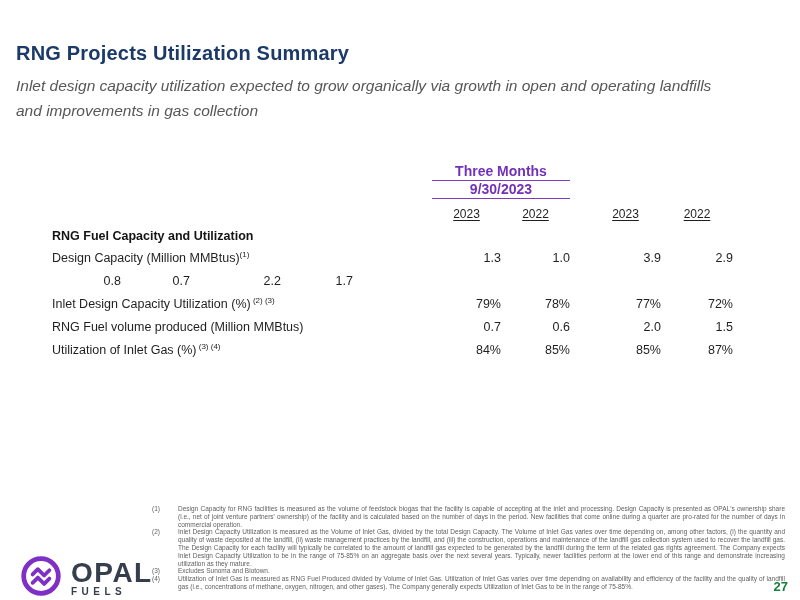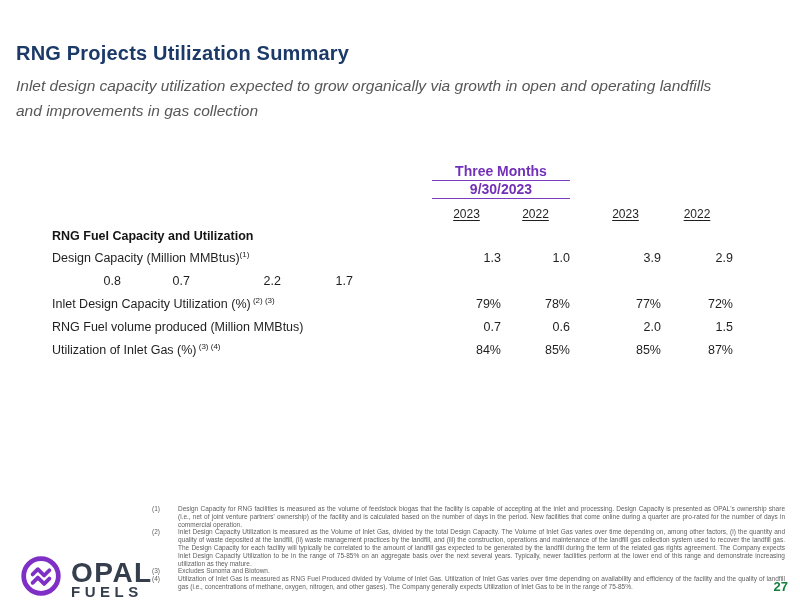--- a/index.html
+++ b/index.html
@@ -37,21 +37,21 @@
     position:absolute; left:152px; top:505px; width:633px;
     font-size:6.5px; line-height:1.2; color:#5e5e5e; text-align:justify;
   }
   .footnote { display:flex; }
   .fn-num { width:26px; flex:none; }
   .fn-text { flex:1; }
   
   .logo { position:absolute; left:20px; top:555px; display:flex; align-items:center; }
   .logo-text { margin-left:9px; color:#353e4d; }
   .logo-brand { font-size:28px; font-weight:bold; letter-spacing:1.5px; line-height:26px; }
-  .logo-sub { font-size:15px; font-weight:bold; letter-spacing:4.5px; line-height:11px; }
+  .logo-sub { font-size:10px; font-weight:bold; letter-spacing:4.5px; line-height:11px; }
   
   .page-number {
     position:absolute; right:12px; top:579px;
     font-size:13px; font-weight:bold; color:#15803d;text-align:right;
   }
 </style>
 </head>
 <body>
 
 <div class="slide">

